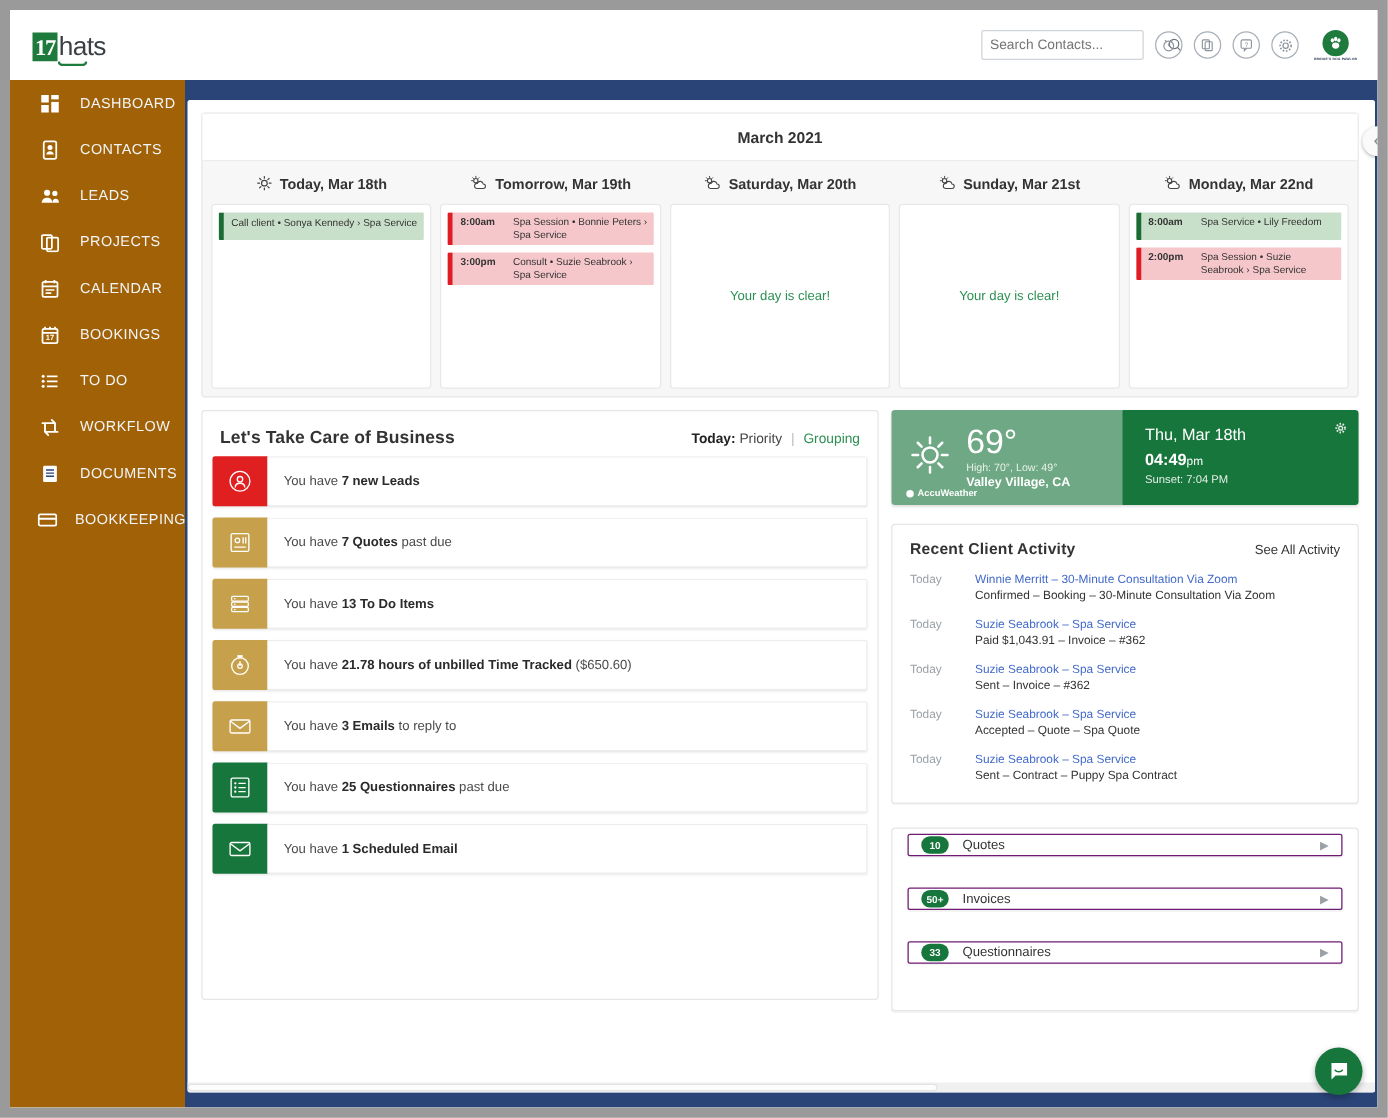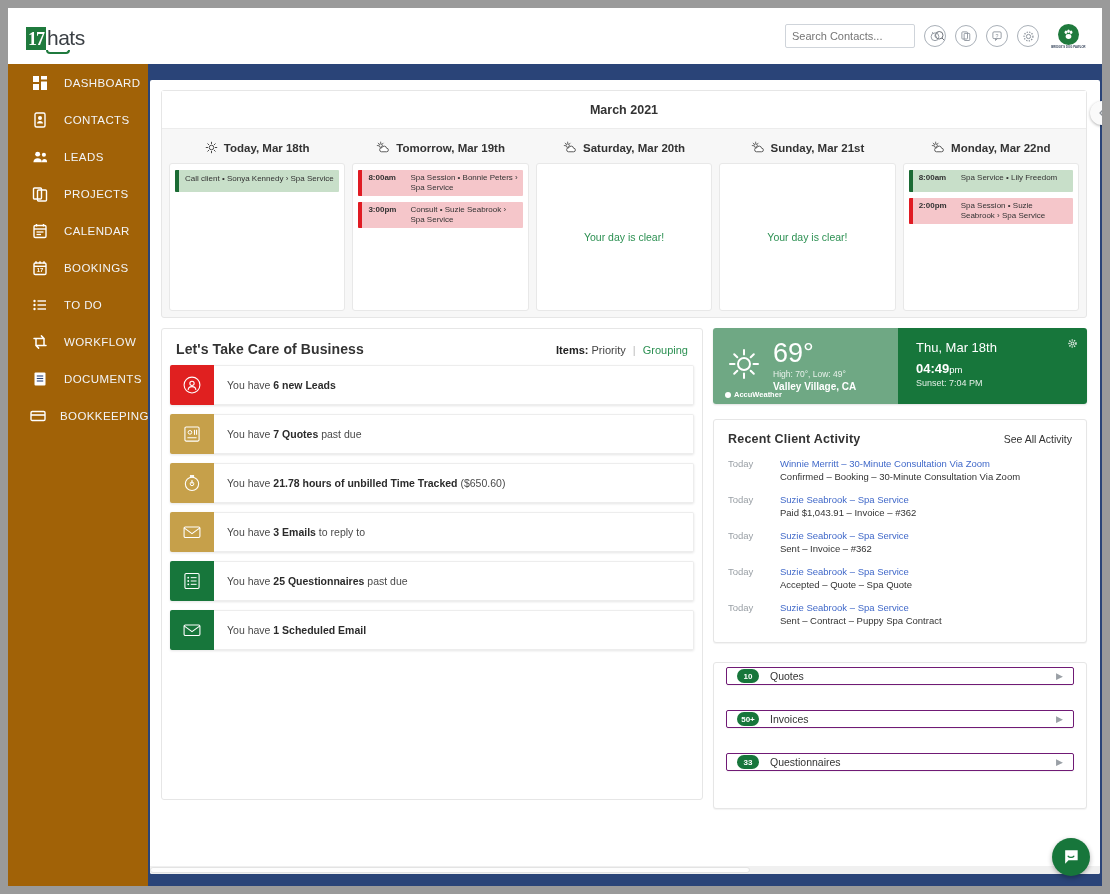--- a/index.html
+++ b/index.html
@@ -613,57 +613,72 @@
               </div>
             </div>
 
           </div>
         </div>
 
         <div class="bizcard">
           <div class="biz-head">
             <div class="biz-title">Let's Take Care of Business</div>
             <div class="biz-sort">
-              <b>Items:</b>
+              <b>Today:</b>
               <span>Priority</span>
               <span class="sep">|</span>
               <span class="grouping">Grouping</span>
             </div>
           </div>
 
           <div class="biz-list">
 
             <div class="bizrow">
               <div class="tile red">
                 <svg width="20" height="20" viewBox="0 0 24 24">
                     <circle cx="12" cy="12" r="9.5" fill="none" stroke="#fff" stroke-width="1.3"></circle>
                     <circle cx="12" cy="10" r="2.6" fill="none" stroke="#fff" stroke-width="1.3"></circle>
                     <path d="M7.4 18c0-2.6 2-4.1 4.6-4.1s4.6 1.5 4.6 4.1" fill="none" stroke="#fff" stroke-width="1.3"></path>
                   </svg>
               </div>
               <div class="text">
-                <span><span>You have </span><b>6 new Leads</b><span></span></span>
+                <span><span>You have </span><b>7 new Leads</b><span></span></span>
               </div>
             </div>
 
             <div class="bizrow">
               <div class="tile gold">
                 <svg width="20" height="20" viewBox="0 0 24 24">
                     <rect x="3.5" y="3.5" width="17" height="17" rx="1.5" fill="none" stroke="#fff" stroke-width="1.3"></rect>
                     <circle cx="9.5" cy="10" r="2.2" fill="none" stroke="#fff" stroke-width="1.2"></circle>
                     <line x1="15" y1="7" x2="15" y2="13" stroke="#fff" stroke-width="1.3"></line>
                     <line x1="17.5" y1="7" x2="17.5" y2="13" stroke="#fff" stroke-width="1.3"></line>
                     <line x1="6.5" y1="16.5" x2="17.5" y2="16.5" stroke="#fff" stroke-width="1.2"></line>
                   </svg>
               </div>
               <div class="text">
                 <span><span>You have </span><b>7 Quotes</b><span> past due</span></span>
               </div>
             </div>
 
+            <div class="bizrow">
+              <div class="tile gold">
+                <svg width="20" height="20" viewBox="0 0 24 24">
+                    <rect x="4" y="5" width="16" height="4.5" rx="1" fill="none" stroke="#fff" stroke-width="1.2"></rect>
+                    <rect x="4" y="10.5" width="16" height="4" rx="1" fill="none" stroke="#fff" stroke-width="1.2"></rect>
+                    <rect x="4" y="15.5" width="16" height="4" rx="1" fill="none" stroke="#fff" stroke-width="1.2"></rect>
+                    <circle cx="7" cy="7.2" r="0.8" fill="#fff"></circle>
+                    <circle cx="7" cy="12.5" r="0.8" fill="#fff"></circle>
+                    <circle cx="7" cy="17.5" r="0.8" fill="#fff"></circle>
+                  </svg>
+              </div>
+              <div class="text">
+                <span><span>You have </span><b>13 To Do Items</b><span></span></span>
+              </div>
+            </div>
 
             <div class="bizrow">
               <div class="tile gold">
                 <svg width="20" height="20" viewBox="0 0 24 24">
                     <circle cx="12" cy="13" r="8" fill="none" stroke="#fff" stroke-width="1.3"></circle>
                     <circle cx="12" cy="13" r="2.2" fill="none" stroke="#fff" stroke-width="1.2"></circle>
                     <line x1="12" y1="13" x2="12" y2="8.5" stroke="#fff" stroke-width="1.3"></line>
                     <rect x="9.5" y="2.5" width="5" height="2.2" fill="#fff"></rect>
                     <line x1="12" y1="4.7" x2="12" y2="5.5" stroke="#fff" stroke-width="1.4"></line>
                   </svg>

